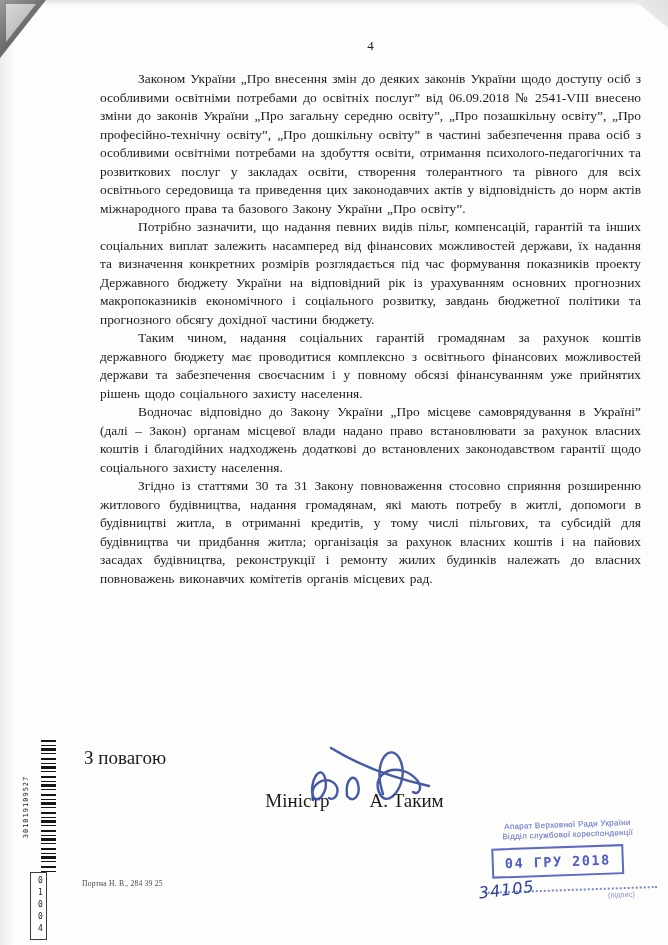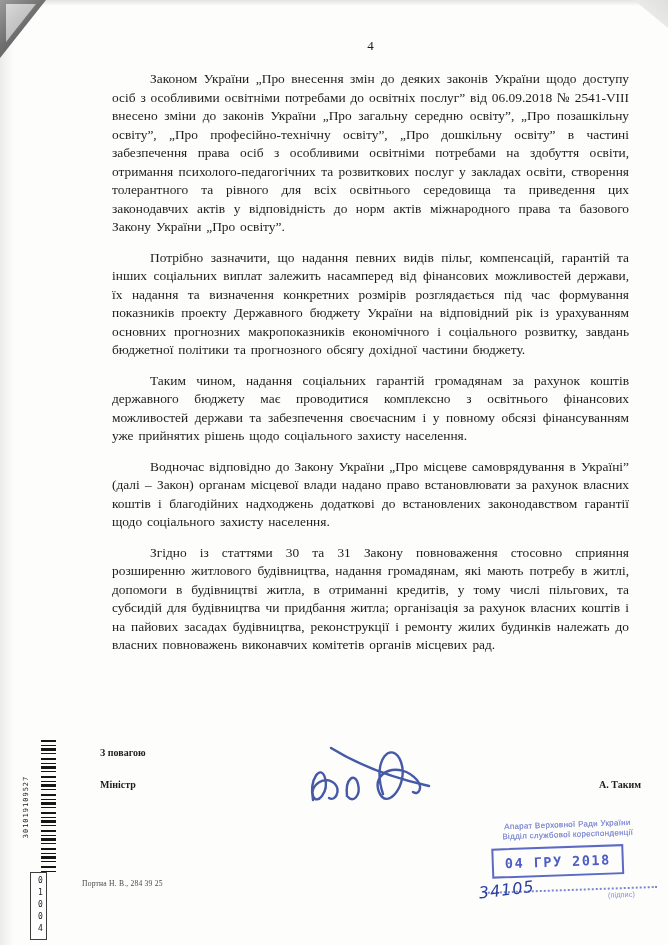--- a/index.html
+++ b/index.html
@@ -18,26 +18,26 @@
     background:linear-gradient(135deg,#9a9a9a 0%,#707070 45%,#474747 100%);
     clip-path:polygon(0 0,100% 0,0 100%);}
   .corner-fold-tl::after {content:""; position:absolute; left:6px; top:4px; width:30px; height:38px;
     background:linear-gradient(135deg,#d9d9d9,#aaaaaa); clip-path:polygon(0 0,100% 0,0 100%);}
   .corner-fold-tr {position:absolute; right:0; top:0; width:34px; height:28px;
     background:linear-gradient(225deg,#dfdfdd, #f3f3f1); clip-path:polygon(100% 0,0 0,100% 100%);}
 
   
   .content {position:absolute; left:100px; top:38px; width:541px;}
   .page-num {text-align:center; font-size:13px; margin:0 0 16px 0;}
-  .para {margin:12px; text-align:justify; text-indent:38px;
+  .para {margin:0; text-align:justify; text-indent:38px;
     font-size:13.4px; line-height:18.5px; word-spacing:1.5px;}
 
   
-  .closing {position:absolute; left:100px; top:747px; width:541px; font-weight:bold; font-size:10px;}
-  .closing-row {display:flex; justify-content:space-between; margin-top:21px;gap:40px;}
+  .closing {position:absolute; left:84px; top:747px; width:541px; font-weight:normal; font-size:19px;}
+  .closing-row {display:flex; justify-content:center; margin-top:21px;gap:40px;}
 
   
   .signature {position:absolute; left:295px; top:728px; width:150px; height:98px; z-index:4;}
 
   
   .stamp {position:absolute; left:474px; top:820px; width:190px; height:96px;
     transform:rotate(-2deg); color:#7b86d2; font-family:"Liberation Sans", sans-serif; z-index:3;}
   .stamp-org {font-size:8px; line-height:9.5px; text-align:center; letter-spacing:.3px;
     color:#8690d6; text-shadow:0 0 .5px #8690d6;}
   .stamp-datebox {width:128px; height:26px; margin:7px 0 0 18px;

